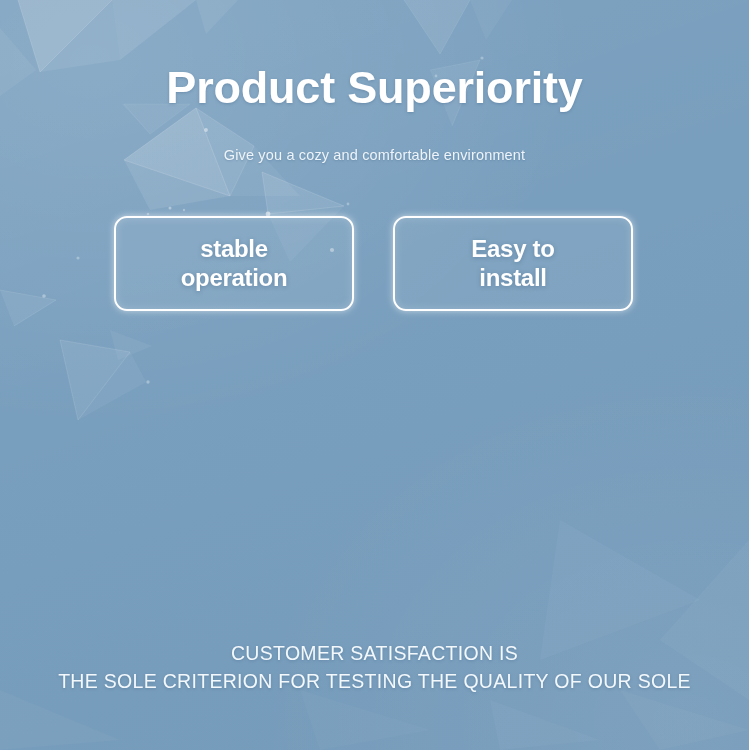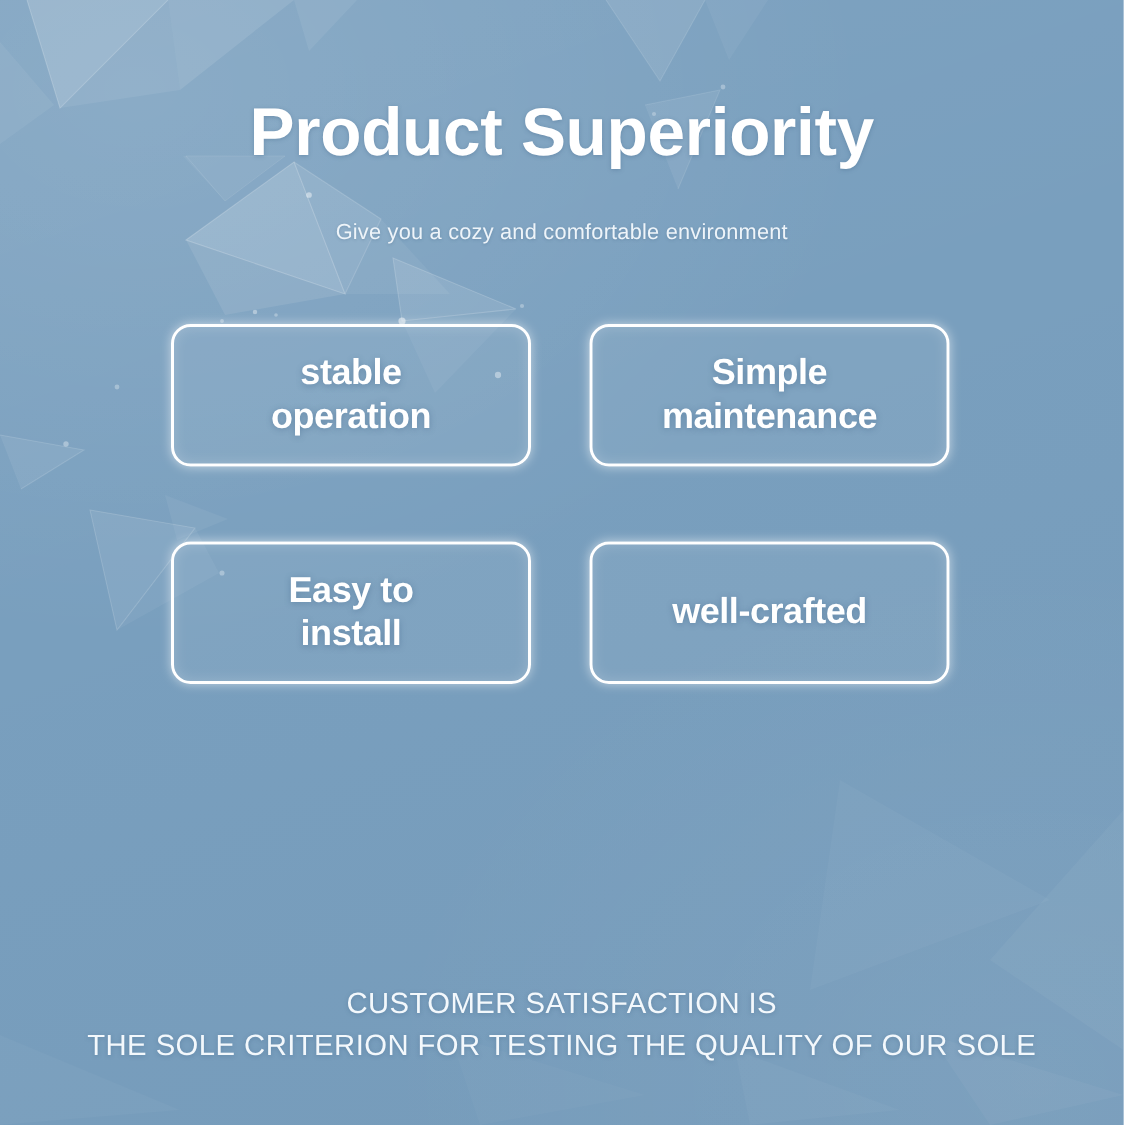--- a/index.html
+++ b/index.html
@@ -89,21 +89,20 @@
     text-shadow:0 1px 4px rgba(65,100,135,0.45);
     padding:0 10px;
     white-space:pre-line;
   }
 
   
   #footer {
     position:absolute;
     left:0; top:640px; width:749px;
     text-align:center;
-    margin-top:16px;
   }
   .footer-line {
     font-size:19.5px;
     font-weight:normal;
     color:#f3f8fc;
     letter-spacing:0.3px;
     line-height:1.42;
     text-shadow:0 1px 3px rgba(60,95,130,0.35);
   }
 </style>
@@ -178,34 +177,27 @@
   </div>
 
   <div id="feature-grid">
 
     <div class="feature-card">
       <span class="feature-label">stable
 operation</span>
     </div>
 
 
-    <div class="feature-card">
-      <span class="feature-label">Simple
-maintenance</span>
-    </div>
 
 
     <div class="feature-card">
       <span class="feature-label">Easy to
 install</span>
     </div>
 
-    <div class="feature-card">
-      <span class="feature-label">well-crafted</span>
-    </div>
 
   </div>
 
   <div id="footer">
     <div class="footer-line">CUSTOMER SATISFACTION IS</div>
     <div class="footer-line">THE SOLE CRITERION FOR TESTING THE QUALITY OF OUR SOLE</div>
   </div>
 
 </div>
 

